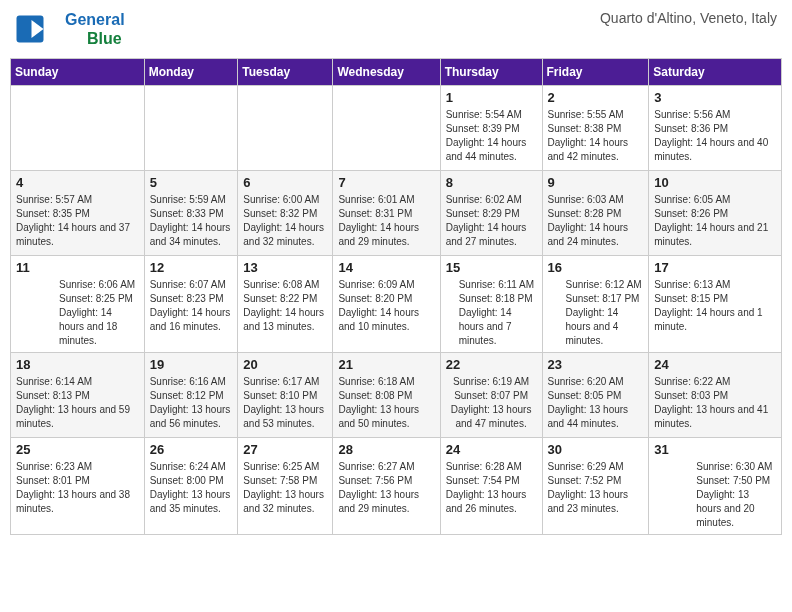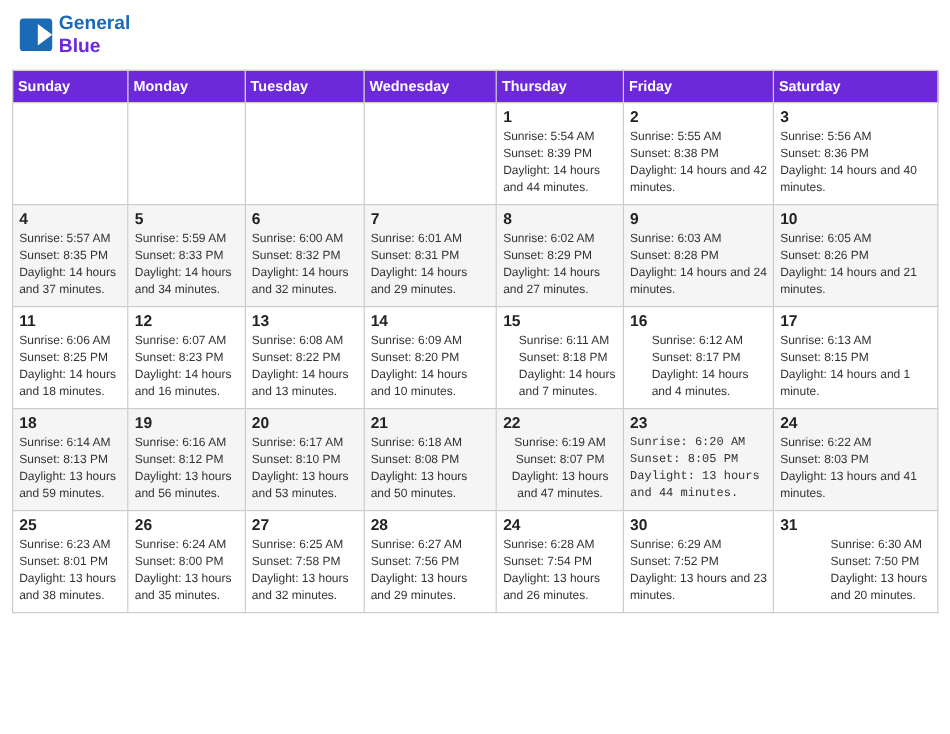--- a/index.html
+++ b/index.html
@@ -13,21 +13,21 @@
     .header {
       display: flex;
       justify-content: space-between;
       align-items: flex-start;
       margin-bottom: 10px;
       padding: 0 5px;
     }
     .logo {
       display: flex;
       align-items: center;
-      gap: 4px;
+      gap: 20px;
     }
     .logo-text {
       font-size: 16px;
       font-weight: bold;
       color: #333;
       line-height: 1.2;
     }
     .logo-text span {
       color: #1a6bb5;
     }
@@ -46,21 +46,21 @@
     .subtitle {
       font-size: 14px;
       color: #555;
     }
     table {
       width: 100%;
       border-collapse: collapse;
       font-size: 11px;
     }
     thead th {
-      background: #6d28d9;
+      background: #4c1d95;
       color: #fff;
       padding: 6px 4px;
       text-align: left;
       font-size: 12px;
       font-weight: bold;
       border: 1px solid #ccc;
     }
     tbody td {
       border: 1px solid #ccc;
       padding: 4px 5px;
@@ -90,24 +90,25 @@
 <body>
 
 <div class="header">
   <div class="logo">
     <svg class="logo-icon" viewBox="0 0 40 40">
       <rect x="2" y="2" width="36" height="36" rx="4" fill="#1a6bb5"></rect>
       <polygon points="22,8 38,20 22,32" fill="white"></polygon>
     </svg>
     <div class="logo-text">
       <div><span>General</span></div>
-      <div><span style="color:#6d28d9;">Blue</span></div>
+      <div><span style="color:#15803d;margin-left:22px;">Blue</span></div>
     </div>
   </div>
   <div class="title-block">
+    <div class="subtitle">Quarto d'Altino, Veneto, Italy</div>
   </div>
 </div>
 
 <table>
   <thead>
     <tr id="header-row">
         <th>Sunday</th>
         <th>Monday</th>
         <th>Tuesday</th>
         <th>Wednesday</th>
@@ -181,21 +182,21 @@
         <td>
           <div class="day-num">10</div>
           <div class="day-info" style="white-space: pre-line;">Sunrise: 6:05 AM
 Sunset: 8:26 PM
 Daylight: 14 hours and 21 minutes.</div>
         </td>
       </tr>
       <tr>
         <td>
           <div class="day-num">11</div>
-          <div class="day-info" style="white-space: pre-line;">Sunrise: 6:06 AM
+          <div class="day-info" style="white-space: pre-line; margin-left: 43px;">Sunrise: 6:06 AM
 Sunset: 8:25 PM
 Daylight: 14 hours and 18 minutes.</div>
         </td>
         <td>
           <div class="day-num">12</div>
           <div class="day-info" style="white-space: pre-line;">Sunrise: 6:07 AM
 Sunset: 8:23 PM
 Daylight: 14 hours and 16 minutes.</div>
         </td>
         <td>
@@ -255,21 +256,21 @@
 Daylight: 13 hours and 50 minutes.</div>
         </td>
         <td>
           <div class="day-num">22</div>
           <div class="day-info" style="white-space: pre-line; text-align: center;">Sunrise: 6:19 AM
 Sunset: 8:07 PM
 Daylight: 13 hours and 47 minutes.</div>
         </td>
         <td>
           <div class="day-num">23</div>
-          <div class="day-info" style="white-space: pre-line; font-family: Liberation Mono, monospace;">Sunrise: 6:20 AM
+          <div class="day-info" style="white-space: pre-line;">Sunrise: 6:20 AM
 Sunset: 8:05 PM
 Daylight: 13 hours and 44 minutes.</div>
         </td>
         <td>
           <div class="day-num">24</div>
           <div class="day-info" style="white-space: pre-line;">Sunrise: 6:22 AM
 Sunset: 8:03 PM
 Daylight: 13 hours and 41 minutes.</div>
         </td>
       </tr>

